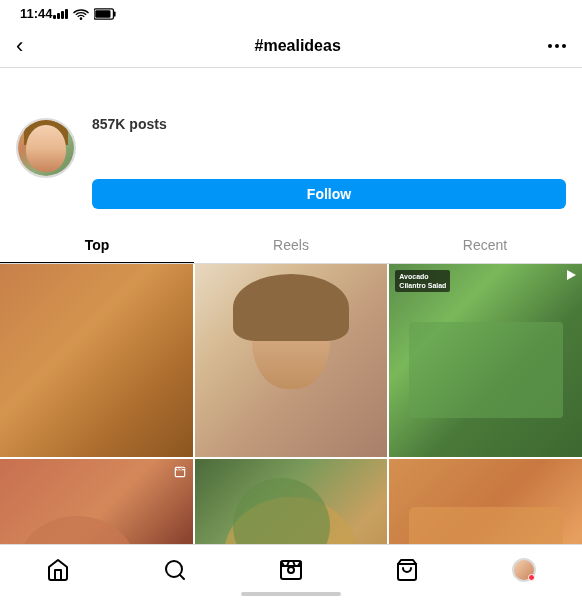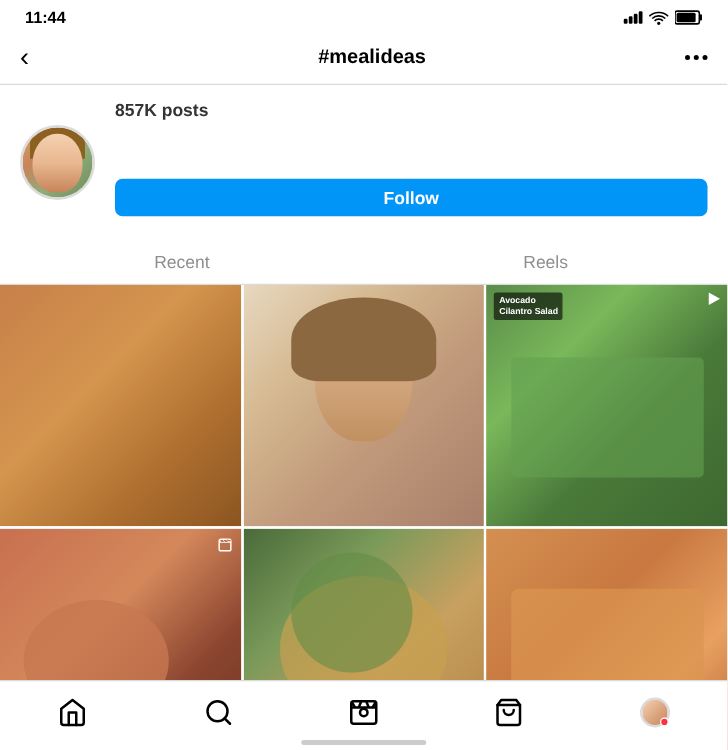--- a/index.html
+++ b/index.html
@@ -8,21 +8,20 @@
       height: 600px;
       background: #fff;
       font-family: -apple-system, BlinkMacSystemFont, 'Segoe UI', sans-serif;
       overflow: hidden;
       position: relative;
     }
 
     
     .status-bar {
       display: flex;
-      justify-content: space-between;
       align-items: center;
       padding: 6px 20px 4px;
       background: #fff;
     }
     .status-time {
       font-size: 13px;
       font-weight: 600;
       color: #000;
     }
     .status-icons {
@@ -100,20 +99,21 @@
       top: 0;
     }
 
     .profile-info {
       flex: 1;
     }
     .posts-count {
       font-size: 14px;
       color: #333;
       margin-bottom: 6px;
+      margin-top: 36px;
     }
     .posts-count span {
       font-weight: 700;
     }
     .follow-btn {
       width: 100%;
       background: #0095f6;
       color: #fff;
       border: none;
       border-radius: 6px;
@@ -326,25 +326,28 @@
   <div class="profile-info">
     <div class="posts-count">
       <span>857K</span>
       <span>posts</span>
     </div>
     <button class="follow-btn">Follow</button>
   </div>
 </div>
 
 <div class="tabs">
+  <div class="tab active">
+    <span>Top</span>
+  </div>
+  <div class="tab">
+    <span>Reels</span>
+  </div>
   <div class="tab">
     <span>Recent</span>
-  </div>
-  <div class="tab">
-    <span>Reels</span>
   </div>
 </div>
 
 <div class="grid-container">
 
   <div class="grid-item">
     <div class="grid-item-inner food-1"></div>
   </div>
   <div class="grid-item">
     <div class="grid-item-inner food-2">

